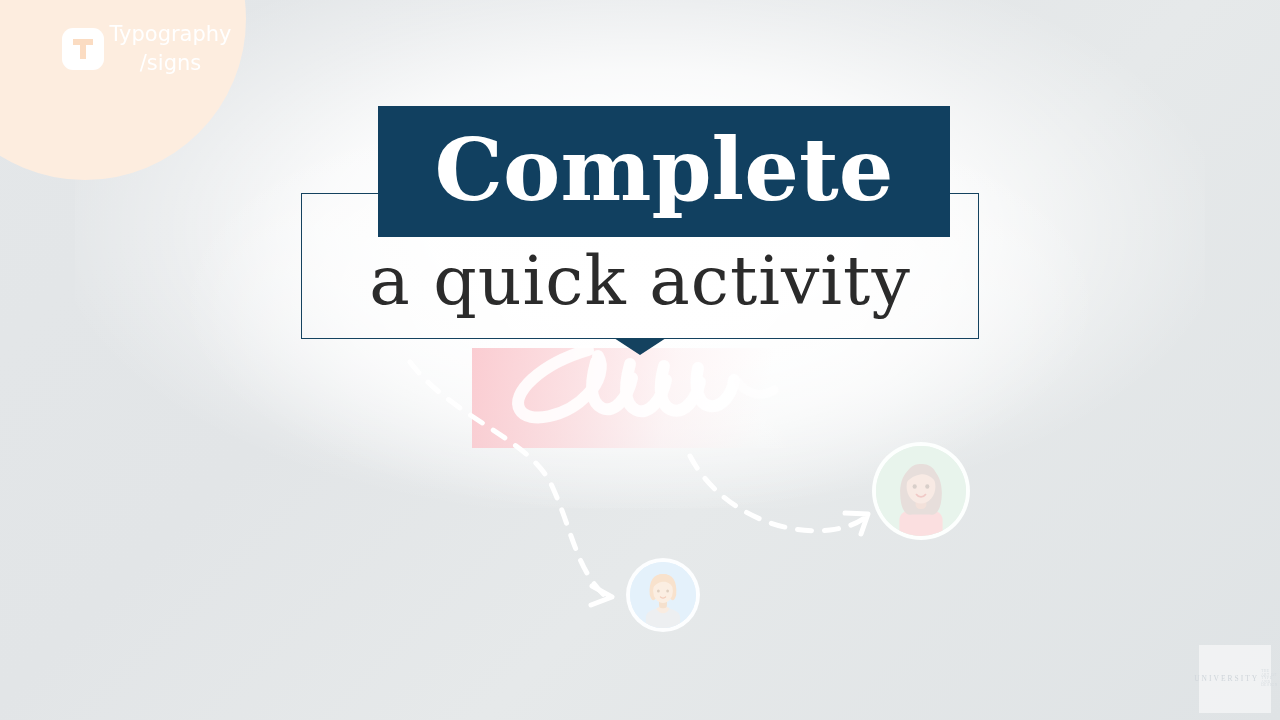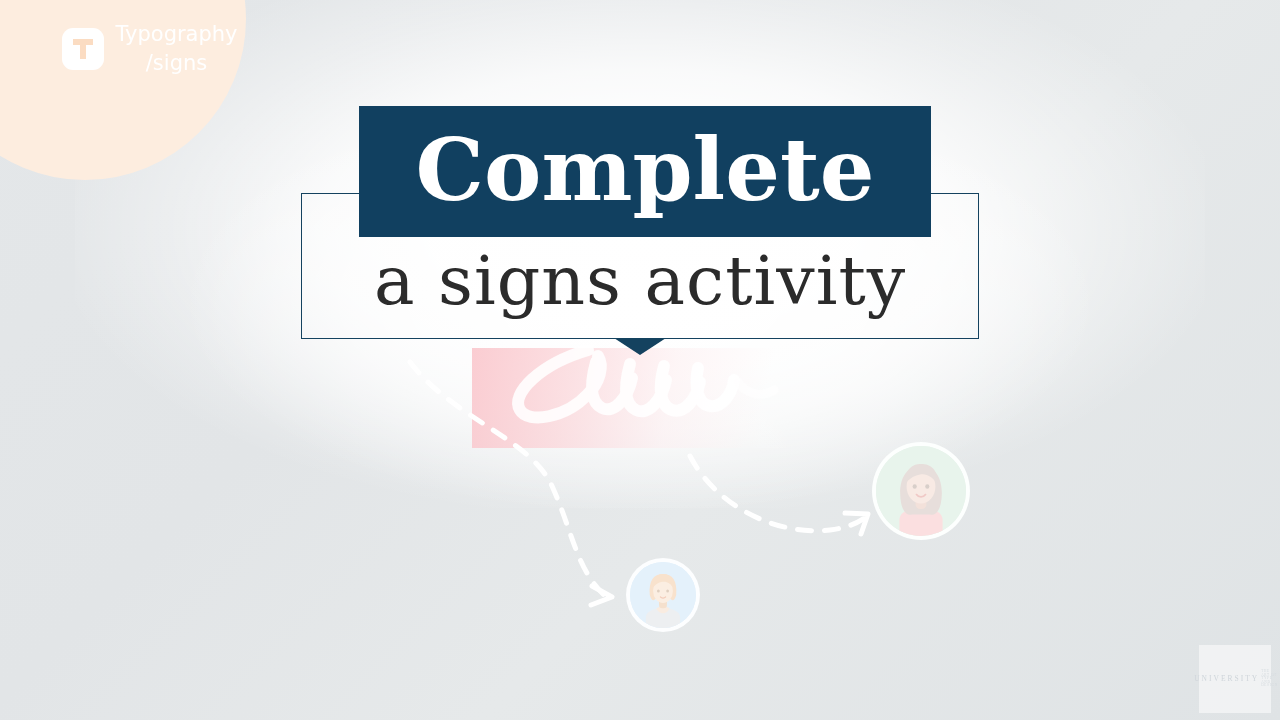--- a/index.html
+++ b/index.html
@@ -62,21 +62,21 @@
     height: 322px;
     border-radius: 50%;
     background: #fdeddf;
   }
   .badge-content {
     position: absolute;
     left: 62px;
     top: 20px;
     display: flex;
     align-items: center;
-    gap: 10px;
+    gap: 4px;
     width: 185px;
   }
   .badge-icon {
     width: 42px;
     height: 42px;
     border-radius: 11px;
     background: #ffffff;
     display: flex;
     align-items: center;
     justify-content: center;
@@ -158,21 +158,21 @@
     align-items: center;
     justify-content: center;
     color: #2b2b2b;
     font-family: "DejaVu Serif", serif;
     font-size: 68px;
     letter-spacing: 1px;
     white-space: nowrap;
   }
   .title-box {
     position: absolute;
-    left: 359px;
+    left: 378px;
     top: 106px;
     width: 572px;
     height: 131px;
     background: #114060;
     display: flex;
     align-items: center;
     justify-content: center;
   }
   .title-text {
     color: #ffffff;
@@ -337,21 +337,21 @@
       <path d="M34 40 C33 25, 41 18, 50 18 C60 18, 68 25, 67 40 C61 32, 56 29, 49 30 C43 31, 37 35, 34 40 Z" fill="#f8e2cd"></path>
 
       <ellipse cx="43" cy="44" rx="2.1" ry="2.4" fill="#dfcfc0"></ellipse>
       <ellipse cx="57" cy="44" rx="2.1" ry="2.4" fill="#dfcfc0"></ellipse>
 
       <path d="M46 53 C48 55.5, 52 55.5, 54 53" fill="none" stroke="#f2cbb8" stroke-width="1.8" stroke-linecap="round"></path>
     </svg>
   </div>
 
   <div class="outline-box"></div>
-  <div class="sub-line">a signs activity</div>
+  <div class="sub-line">a quick activity</div>
   <div class="down-arrow"></div>
   <div class="title-box">
     <span class="title-text">Complete</span>
   </div>
 
   <div class="corner-badge"></div>
   <div class="badge-content">
     <div class="badge-icon">
       <div class="t-glyph">
         <div class="t-bar"></div>

